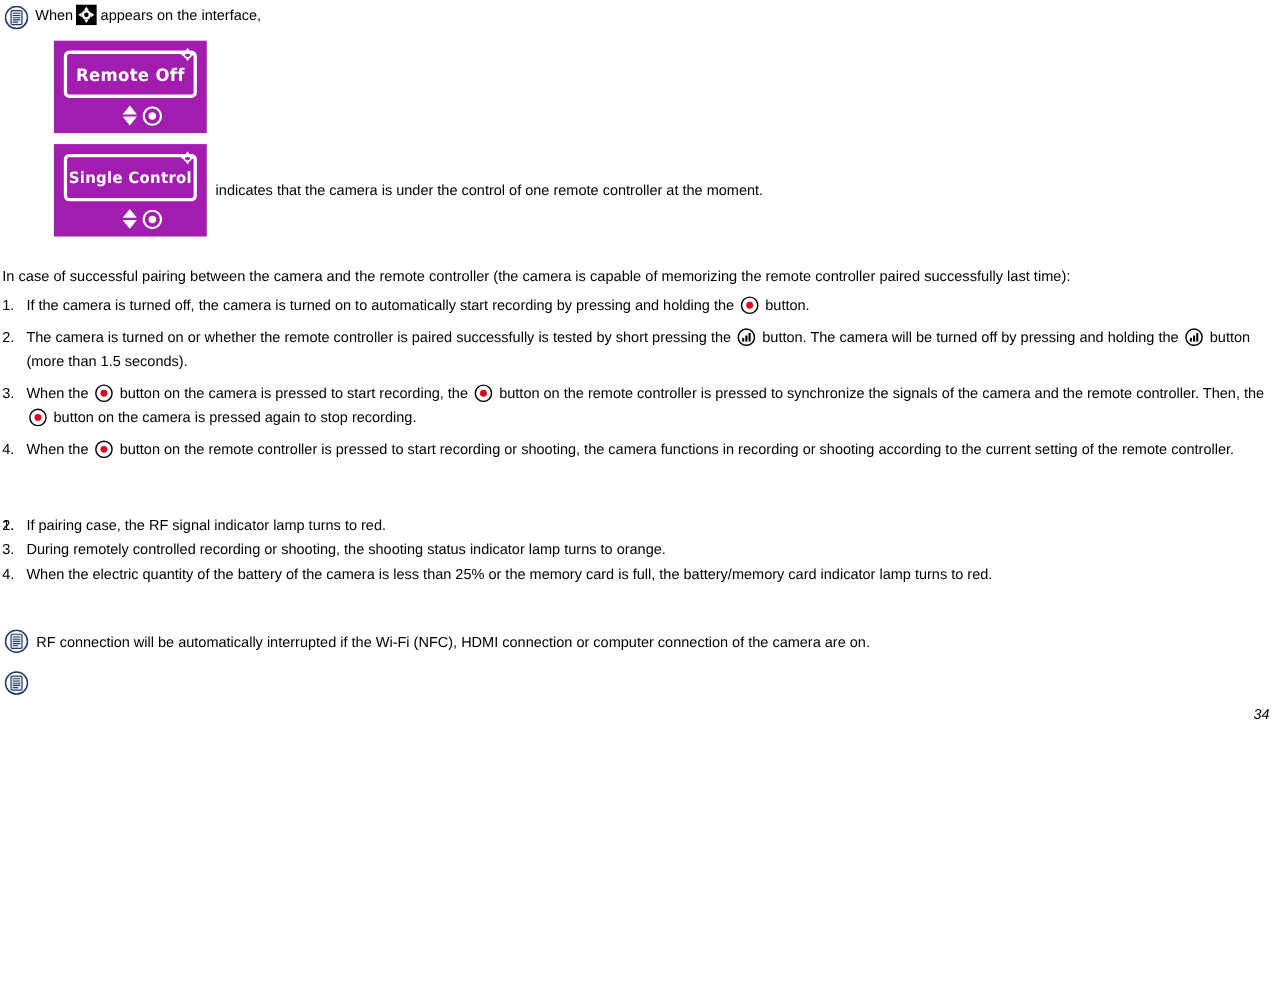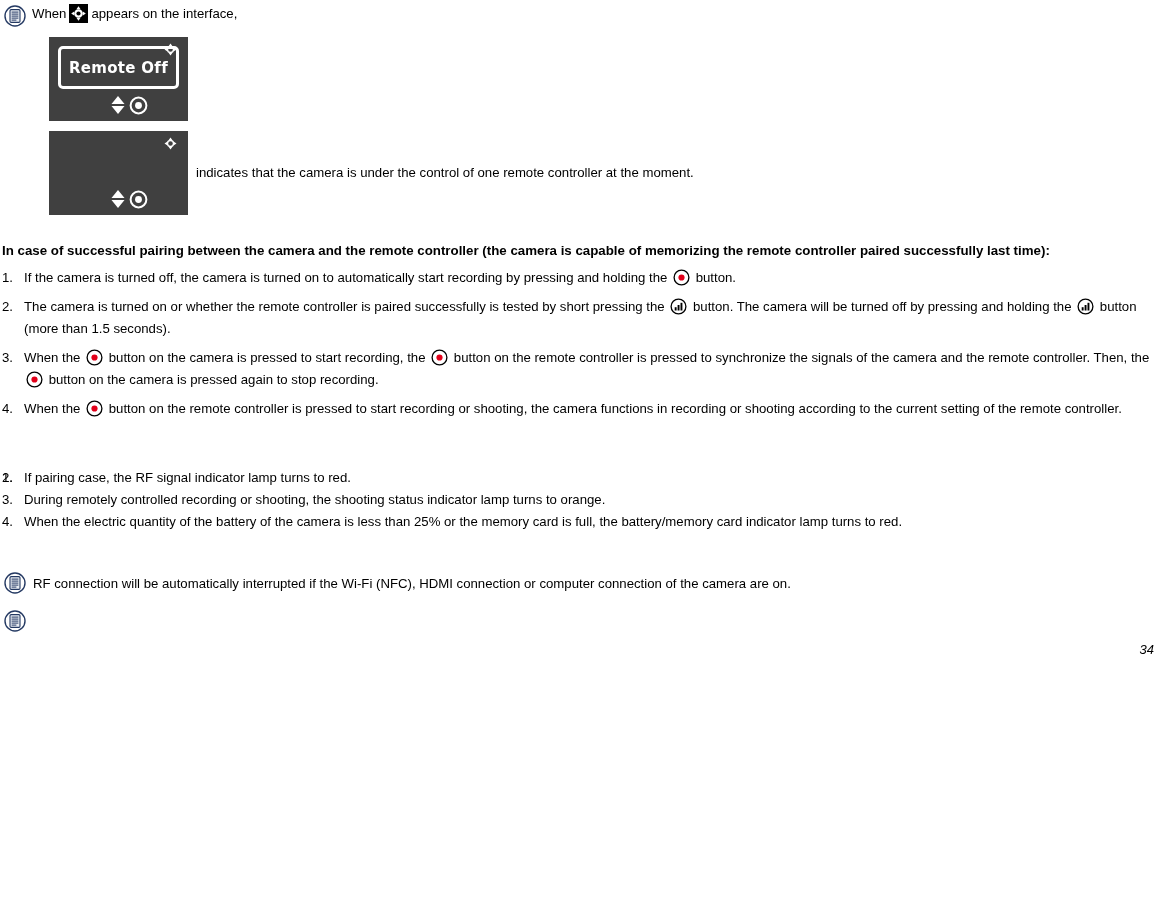--- a/index.html
+++ b/index.html
@@ -66,21 +66,21 @@
   
   .screen-row {
     display: flex;
     align-items: center;
     margin-top: 10px;
     padding-left: 47px;
   }
   .lcd {
     width: 139px;
     height: 84px;
-    background: #404040;
+    background: #a21caf;
     position: relative;
     flex: 0 0 139px;
     text-align: center;
   }
   .lcd .lcd-box {
     position: absolute;
     left: 9px;
     top: 9px;
     right: 9px;
     height: 37px;
@@ -122,21 +122,21 @@
   .screen-caption {
     margin-left: 8px;
     font-size: 13.2px;
     line-height: 18px;
     white-space: nowrap;
   }
 
   
   h2.section-title {
     font-size: 13.3px;
-    font-weight: bold;
+    font-weight: normal;
     margin: 0;
     padding: 0;
     line-height: 17.5px;
     max-width: 1148px;
   }
   .heading-block { margin-top: 27px; }
 
   ol.num-list {
     list-style: none;
     margin: 0;
@@ -247,20 +247,23 @@
               <circle cx="10" cy="10" r="8.3" fill="none" stroke="#ffffff" stroke-width="2.1"></circle>
               <circle cx="10" cy="10" r="3.6" fill="#ffffff"></circle>
             </svg>
           </span>
         </div>
       </div>
     </div>
 
     <div class="screen-row">
       <div class="lcd">
+        <div class="lcd-box">
+          <span class="lcd-text small">Single Control</span>
+        </div>
         <span class="lcd-corner">
           <svg viewBox="0 0 13 13" width="13" height="13">
             <path d="M6.5 0.5 L8.3 3.1 L4.7 3.1 Z M6.5 12.5 L8.3 9.9 L4.7 9.9 Z
                      M0.5 6.5 L3.1 4.7 L3.1 8.3 Z M12.5 6.5 L9.9 4.7 L9.9 8.3 Z" fill="#ffffff"></path>
             <circle cx="6.5" cy="6.5" r="3" fill="none" stroke="#ffffff" stroke-width="1.4"></circle>
           </svg>
         </span>
         <div class="lcd-bottom">
           <span>
             <svg viewBox="0 0 16 20" width="16" height="20">

